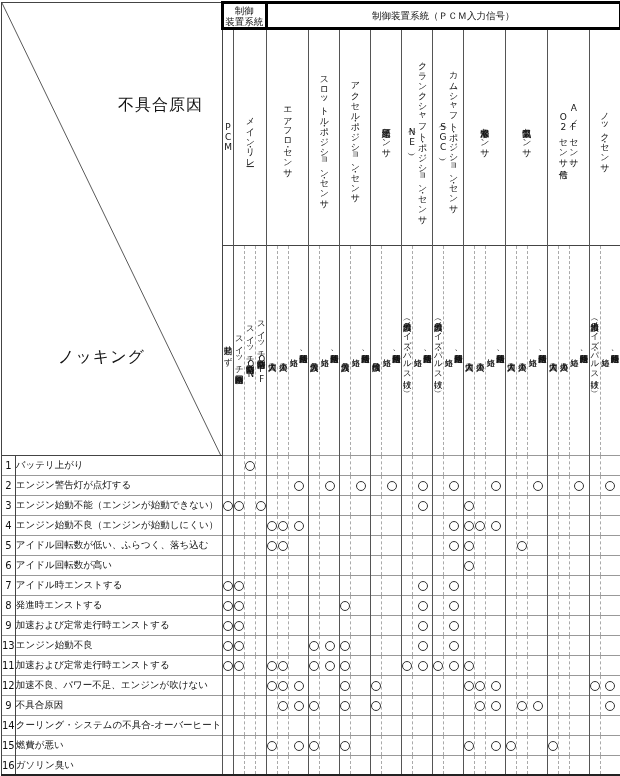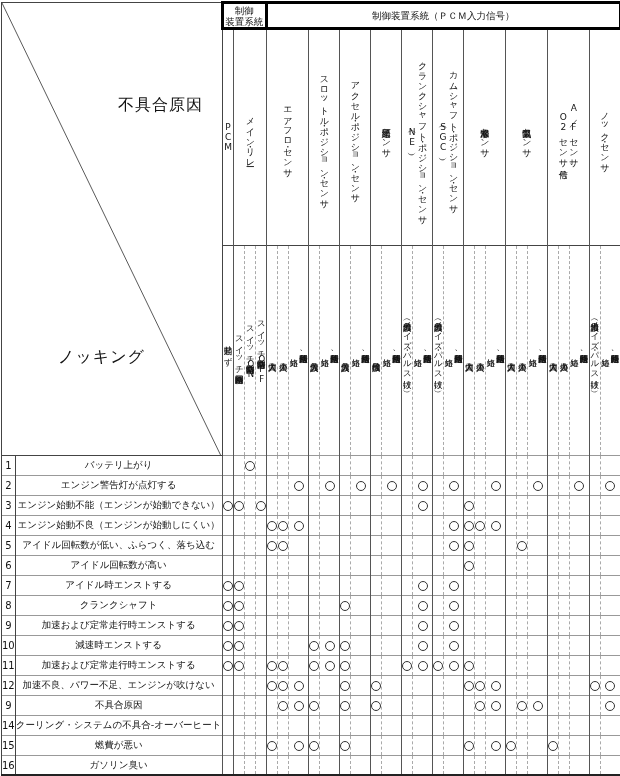--- a/index.html
+++ b/index.html
@@ -17,21 +17,21 @@
   .lbl-symptom { left:56px; top:344px; }
   td.gcell, td.scell { border-top:1px solid #444; vertical-align:top; text-align:center; overflow:visible; }
   .vtext {
     writing-mode:vertical-rl; text-orientation:upright; white-space:pre-line;
     display:inline-block; font-size:9px; line-height:10.5px; padding-top:3px; margin:0 auto;
   }
   td.scell .vtext { font-size:8.5px; line-height:9.5px; padding-top:2px; }
   .bs { border-left:1px solid #555; }
   .bd { border-left:1px dashed #aaa; }
   td.num  { font-size:10px; text-align:center; border-top:1px solid #999; border-left:1px solid #444; }
-  td.rlabel { font-size:9.5px; text-align:center; padding-left:6px; border-top:1px solid #999; border-left:1px solid #444; white-space:nowrap; overflow:hidden;margin-left:12px; }
+  td.rlabel { font-size:9.5px; text-align:left; padding-left:6px; border-top:1px solid #999; border-left:1px solid #444; white-space:nowrap; overflow:hidden;margin-left:12px; }
   td.dcell { border-top:1px solid #999; }
   tr.drow { height:20px; }
   .circle { width:8px; height:8px; border:1px solid #333; border-radius:50%; margin:0 auto; }
 </style>
 </head>
 <body>
 
 <div class="sheet">
   <table class="matrix" id="mtable">
     <colgroup id="cols">
@@ -421,21 +421,21 @@
           <td class="dcell bd"></td>
           <td class="dcell bd"></td>
           <td class="dcell bs"></td>
           <td class="dcell bd"></td>
           <td class="dcell bd"></td>
           <td class="dcell bs"></td>
           <td class="dcell bd"></td>
         </tr>
         <tr class="drow">
           <td class="num">8</td>
-          <td class="rlabel">クランクシャフト</td>
+          <td class="rlabel">発進時エンストする</td>
           <td class="dcell bs">
             <div class="circle" title="○"></div>
           </td>
           <td class="dcell bs">
             <div class="circle" title="○"></div>
           </td>
           <td class="dcell bd"></td>
           <td class="dcell bd"></td>
           <td class="dcell bs"></td>
           <td class="dcell bd"></td>
@@ -502,22 +502,22 @@
           <td class="dcell bs"></td>
           <td class="dcell bd"></td>
           <td class="dcell bd"></td>
           <td class="dcell bs"></td>
           <td class="dcell bd"></td>
           <td class="dcell bd"></td>
           <td class="dcell bs"></td>
           <td class="dcell bd"></td>
         </tr>
         <tr class="drow">
-          <td class="num">10</td>
-          <td class="rlabel">減速時エンストする</td>
+          <td class="num">13</td>
+          <td class="rlabel">エンジン始動不良</td>
           <td class="dcell bs">
             <div class="circle" title="○"></div>
           </td>
           <td class="dcell bs">
             <div class="circle" title="○"></div>
           </td>
           <td class="dcell bd"></td>
           <td class="dcell bd"></td>
           <td class="dcell bs"></td>
           <td class="dcell bd"></td>

